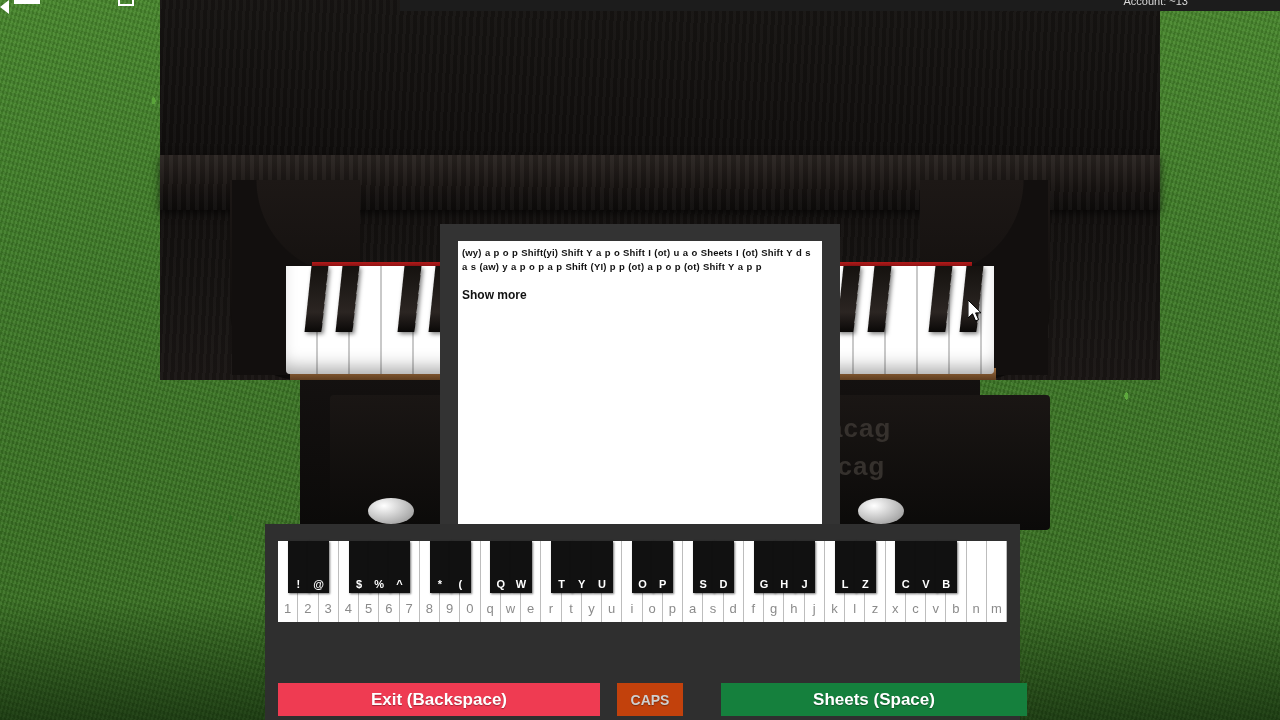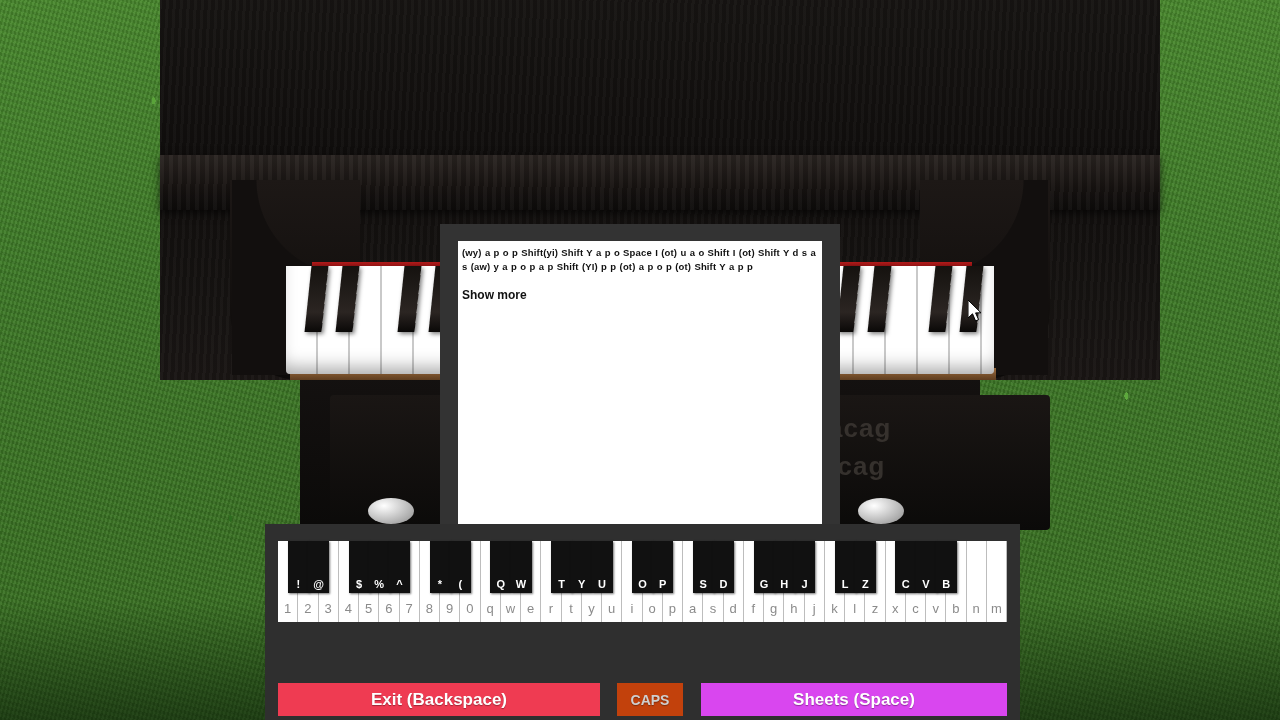--- a/index.html
+++ b/index.html
@@ -187,21 +187,21 @@
   .btn-row { position:absolute; left:278px; top:683px; height:33px; }
   .btn {
     position:absolute; top:0; height:33px; display:flex;
     align-items:center; justify-content:center;
     color:#ffffff; font-size:17px; font-weight:700;
     font-family:"Liberation Sans", sans-serif;
     text-shadow:0 1px 1px rgba(0,0,0,.35);
   }
   .btn-exit  { left:0px;   width:322px; background:#ef3b52; }
   .btn-caps  { left:339px; width:66px;  background:#c2410c; color:#cfcfcf; font-size:14px; }
-  .btn-sheets{ left:423px; width:306px; background:#d946ef;text-align:center; }
+  .btn-sheets{ left:443px; width:306px; background:#15803d;text-align:center; }
 
   
   .cursor { position:absolute; left:968px; top:300px; width:16px; height:24px; }
 </style>
 </head>
 <body>
 
 <div id="stage">
 
   <div class="grass"></div>
@@ -246,24 +246,31 @@
       <i style="left:22px"></i>
         <i style="left:53px"></i>
       <i style="left:115px"></i>
         <i style="left:146px"></i>
         <i style="left:177px"></i>
       <i style="left:238px"></i>
         <i style="left:269px"></i>
     </div>
   </div>
 
+  <div class="topbar">
+    <div class="topbar-dark"></div>
+    <div class="tb-ico tb-hamburger"></div>
+    <div class="tb-back"></div>
+    <div class="tb-ico tb-shot"></div>
+    <div class="tb-account">Account: ~13</div>
+  </div>
 
   <div class="sheet-frame"></div>
   <div class="sheet-paper">
-    <div class="sheet-notes">(wy) a p o p Shift(yi) Shift Y a p o Space I (ot) u a o Shift I (ot) Shift Y d s a s (aw) y a p o p a p Shift (YI) p p (ot) a p o p (ot) Shift Y a p p</div>
+    <div class="sheet-notes">(wy) a p o p Shift(yi) Shift Y a p o Shift I (ot) u a o Sheets I (ot) Shift Y d s a s (aw) y a p o p a p Shift (YI) p p (ot) a p o p (ot) Shift Y a p p</div>
     <div class="show-more">Show more</div>
   </div>
 
   <div class="kb-panel"></div>
   <div class="kb-keys" id="kb-keys">
       <div class="wkey" style="left: 0px; width: 20.25px;">1</div>
       <div class="wkey" style="left: 20.25px; width: 20.25px;">2</div>
       <div class="wkey" style="left: 40.5px; width: 20.25px;">3</div>
       <div class="wkey" style="left: 60.75px; width: 20.25px;">4</div>
       <div class="wkey" style="left: 81px; width: 20.25px;">5</div>

